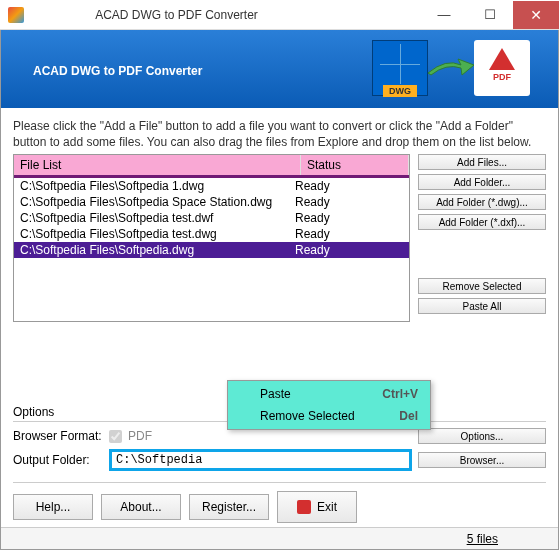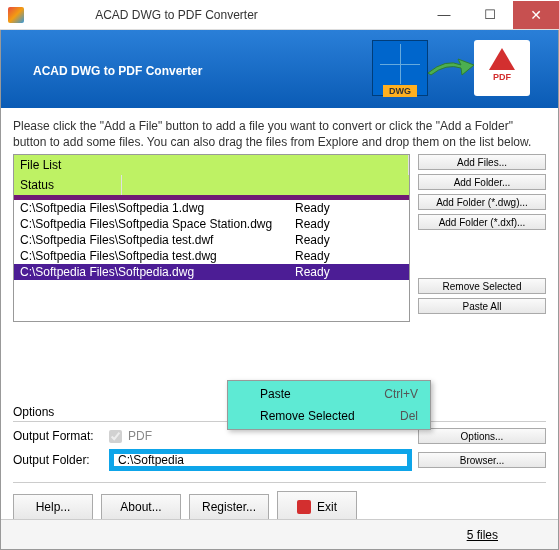--- a/index.html
+++ b/index.html
@@ -29,61 +29,61 @@
 .pdf-box { width: 56px; height: 56px; background: #fff; border-radius: 3px; position: relative; display: flex; flex-direction: column; align-items: center; justify-content: center; }
 .pdf-tri { width: 0; height: 0; border-left: 13px solid transparent; border-right: 13px solid transparent; border-bottom: 22px solid #d32f2f; margin-top: -6px; }
 .pdf-label { font-size: 9px; font-weight: bold; color: #d32f2f; margin-top: 2px; }
 
 .content { padding: 10px 12px 6px 12px; border-left: 1px solid #999; border-right: 1px solid #999; border-bottom: 1px solid #999; height: 442px; display: flex; flex-direction: column; position: relative; }
 .instructions { font-size: 12px; color: #333; line-height: 1.35; margin-bottom: 4px; }
 
 .main-row { display: flex; gap: 8px; flex: 1; min-height: 0; }
 .list-col { flex: 1; display: flex; flex-direction: column; }
 .list-box { border: 1px solid #999; background: #fff; height: 168px; }
-.list-header { display: flex; background: #bef264; border-bottom: 5px solid #701a75; flex-direction: column; }
+.list-header { display: flex; background: #f9a8d4; border-bottom: 3px solid #701a75; }
 .list-header-cell { padding: 3px 6px; border-right: 1px solid #e0e0e0; font-size: 12px; }
 .col-file { flex: 1; }
 .col-status { width: 108px; }
 .list-body { }
 .list-row { display: flex; padding: 1px 6px; font-size: 12px; }
 .list-row.selected { background: #4c1d95; color: #fff; }
 .cell-file { flex: 1; white-space: nowrap; overflow: hidden; }
 .cell-status { width: 108px; }
 
 .btn-col { width: 128px; display: flex; flex-direction: column; gap: 4px; }
 .btn { height: 16px; border: 1px solid #aaa; background: linear-gradient(180deg,#fafafa,#e8e8e8); font-size: 10px; display: flex; align-items: center; justify-content: center; cursor: default; }
 .btn-col .spacer { height: 40px; }
 
 .context-menu { position: absolute; left: 226px; top: 272px; width: 204px; background: #5eead4; border: 1px solid #999; box-shadow: 2px 2px 5px rgba(0,0,0,0.25); z-index: 10; padding: 2px; }
 .ctx-item { display: flex; justify-content: space-between; padding: 4px 10px 4px 30px; font-size: 12px; }
-.ctx-shortcut { color: #555; }
+.ctx-shortcut { color: #555; font-weight: bold; }
 
 .options-section { margin-top: 24px; }
 .section-label { font-size: 12px; padding: 2px 0; border-bottom: 1px solid #ccc; margin-bottom: 6px; }
 .opt-row { display: flex; align-items: center; gap: 6px; margin-bottom: 5px; }
 .opt-label { width: 90px; font-size: 12px; }
 .opt-check { width: 13px; height: 13px; }
 .opt-check-label { font-size: 12px; color: #888; }
-.opt-input { flex: 1; height: 22px; border: 5px solid #0ea5e9; padding: 0 4px; font-size: 12px; background: #fff; }
+.opt-input { flex: 1; height: 22px; border: 3px solid #0ea5e9; padding: 0 4px; font-size: 12px; background: #fff; font-family: Liberation Mono, monospace; }
 .opt-btn { width: 128px; }
 
 .hr { border: 0; border-top: 1px solid #ccc; margin: 6px 0 8px 0; }
 
 .bottom-row { display: flex; gap: 8px; align-items: center; }
 .bottom-btn { width: 80px; height: 26px; border: 1px solid #aaa; background: linear-gradient(180deg,#fafafa,#e8e8e8); font-size: 12px; display: flex; align-items: center; justify-content: center; }
 .big-btn { height: 32px; border: 1px solid #aaa; background: linear-gradient(180deg,#fafafa,#e8e8e8); display: flex; align-items: center; justify-content: center; gap: 6px; font-size: 12px; padding: 0 14px; }
 .convert-btn { flex:1; max-width: 140px; margin-left: auto; }
 .exit-btn { width: 80px; }
 .icon-convert { width: 16px; height: 16px; }
 .icon-exit { width: 14px; height: 14px; background: #d32f2f; border-radius: 2px; }
 
 .links-row { display: flex; gap: 12px; margin-top: 6px; }
 .link { color: #0066cc; text-decoration: underline; font-size: 12px; }
 
-.statusbar { height: 30px; border-top: 1px solid #ccc; display: flex; align-items: center; justify-content: flex-end; padding: 0 60px 0 10px; font-size: 12px; position: absolute; bottom: 0; left: 0; right: 0; background: #f5f5f5; text-decoration: underline; }
+.statusbar { height: 22px; border-top: 1px solid #ccc; display: flex; align-items: center; justify-content: flex-end; padding: 0 60px 0 10px; font-size: 12px; position: absolute; bottom: 0; left: 0; right: 0; background: #f5f5f5; text-decoration: underline; }
 </style>
 </head>
 <body>
 
 <div class="titlebar">
   <div class="titlebar-icon"></div>
   <div class="titlebar-title">ACAD DWG to PDF Converter</div>
   <div class="win-controls">
     <div class="win-btn win-min">—</div>
     <div class="win-btn win-max">☐</div>
@@ -163,21 +163,21 @@
     </div>
     <div class="ctx-item">
       <span>Remove Selected</span>
       <span class="ctx-shortcut">Del</span>
     </div>
   </div>
 
   <div class="options-section">
     <div class="section-label">Options</div>
     <div class="opt-row">
-      <div class="opt-label">Output Format:</div>
+      <div class="opt-label">Browser Format:</div>
       <input type="checkbox" class="opt-check" checked="" disabled="" style="">
       <span class="opt-check-label">PDF</span>
       <div style="flex:1"></div>
       <div class="btn opt-btn">Options...</div>
     </div>
     <div class="opt-row">
       <div class="opt-label">Output Folder:</div>
       <input class="opt-input" value="C:\Softpedia" style="">
       <div class="btn opt-btn">Browser...</div>
     </div>

